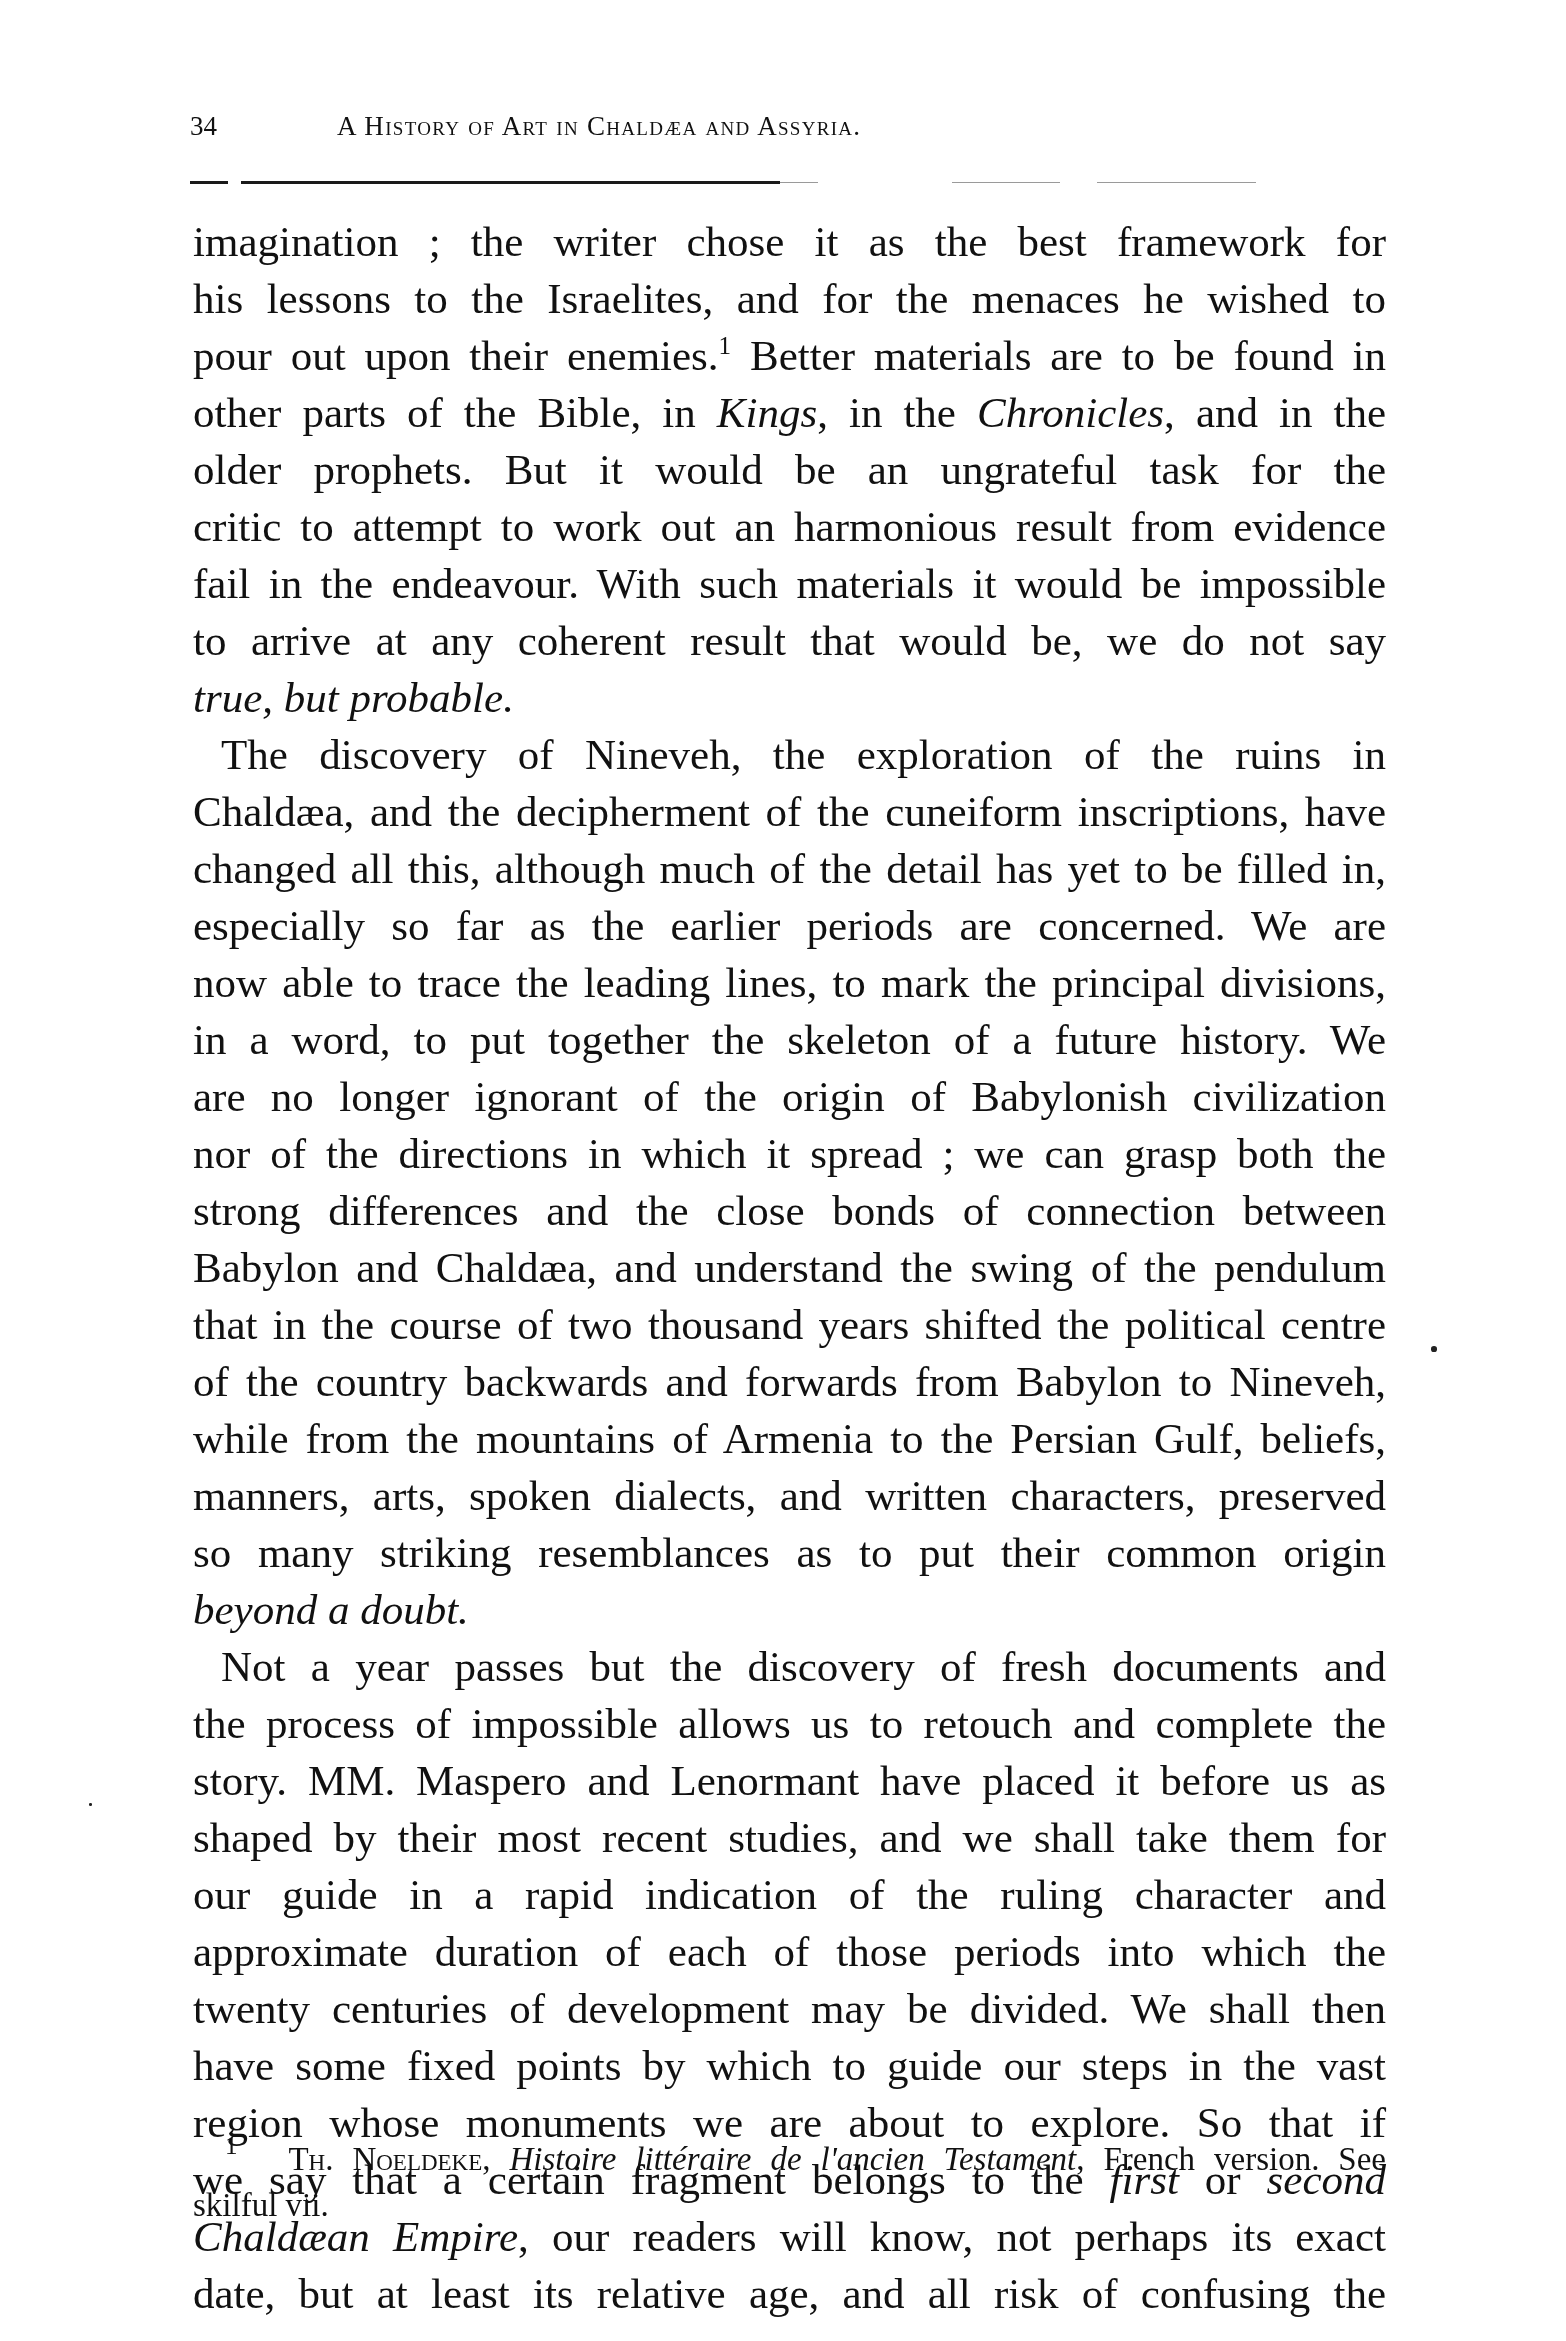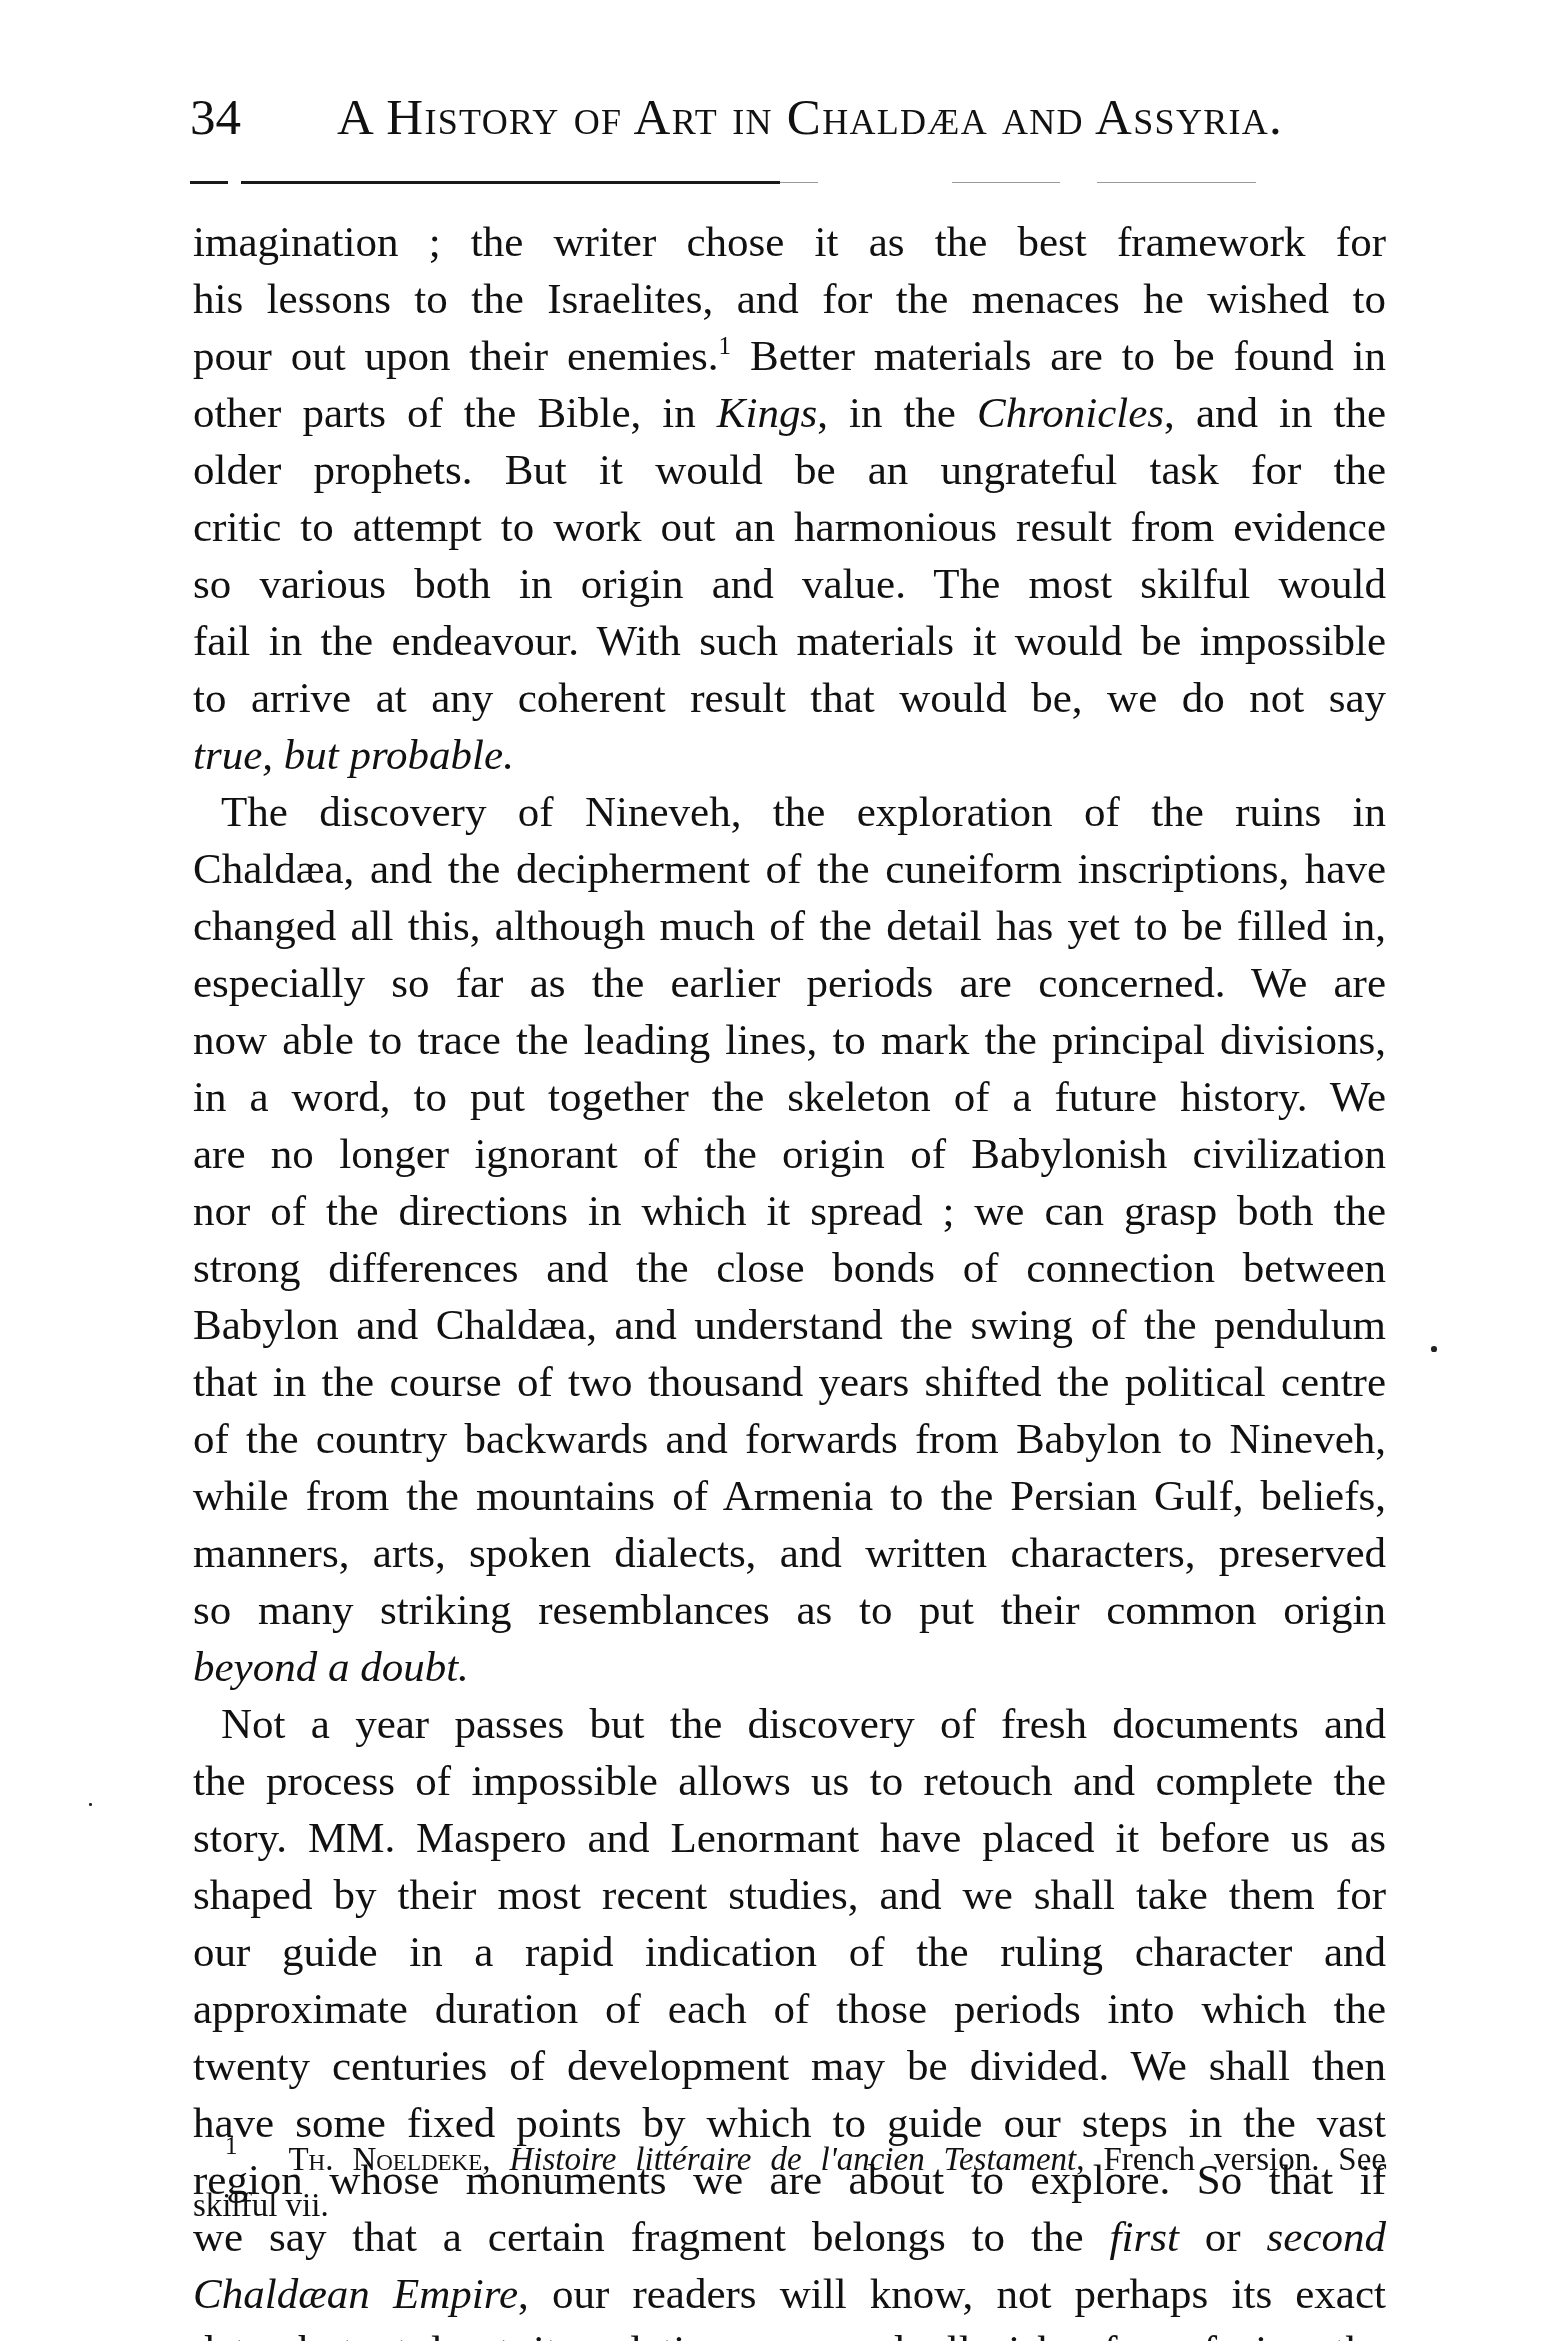--- a/index.html
+++ b/index.html
@@ -1,22 +1,22 @@
 <!DOCTYPE html>
 <html style="font-size:10px"><head>
 <meta charset="utf-8">
 <style>
   html, body { margin: 0; padding: 0; background: #ffffff; }
   body {
     width: 1567px; height: 2342px; position: relative; overflow: hidden;
     font-family: "Liberation Serif", "DejaVu Serif", serif; color: #111111;
   }
   .page-header {
-    position: absolute; left: 190px; top: 92px; width: 1199px; height: 51px;
-    font-size: 51px; line-height: 51px; white-space: nowrap;
+    position: absolute; left: 190px; top: 101px; width: 1199px; height: 51px;
+    font-size: 27px; line-height: 51px; white-space: nowrap;
   }
   .page-number { position: absolute; left: 0; top: 0; }
   .running-title {
     position: absolute; left: 147px; top: 0; font-variant: small-caps; letter-spacing: 1.3px;
   }
   .header-rule {
     position: absolute; top: 181px; height: 2.5px; background: #1a1a1a;
   }
   .header-rule.faint { background: #9a9a9a; height: 1.3px; top: 182px; }
   .body-text {
@@ -52,21 +52,20 @@
 <div class="header-rule faint" style="left:1097px;width:159px;"></div>
 
 <div class="body-text" id="body-text">
     <p class="">
       <span class="line first">imagination ; the writer chose it as the best framework for</span>
       <span class="line">his lessons to the Israelites, and for the menaces he wished to</span>
       <span class="line"><span>pour out upon their enemies.</span><sup>1</sup><span>  Better materials are to be found in</span></span>
       <span class="line"><span>other parts of the Bible, in </span><i>Kings</i><span>, in the </span><i>Chronicles</i><span>, and in the</span></span>
       <span class="line">older prophets.  But it would be an ungrateful task for the</span>
       <span class="line">critic to attempt to work out an harmonious result from evidence</span>
-      <span class="line">so various both in origin and value.  The most skilful would</span>
       <span class="line">fail in the endeavour.  With such materials it would be impossible</span>
       <span class="line">to arrive at any coherent result that would be, we do not say</span>
       <span class="line last">true, but probable.</span>
     </p>
     <p class="indent">
       <span class="line first">The discovery of Nineveh, the exploration of the ruins in</span>
       <span class="line">Chaldæa, and the decipherment of the cuneiform inscriptions, have</span>
       <span class="line">changed all this, although much of the detail has yet to be filled in,</span>
       <span class="line">especially so far as the earlier periods are concerned.  We are</span>
       <span class="line">now able to trace the leading lines, to mark the principal divisions,</span>

